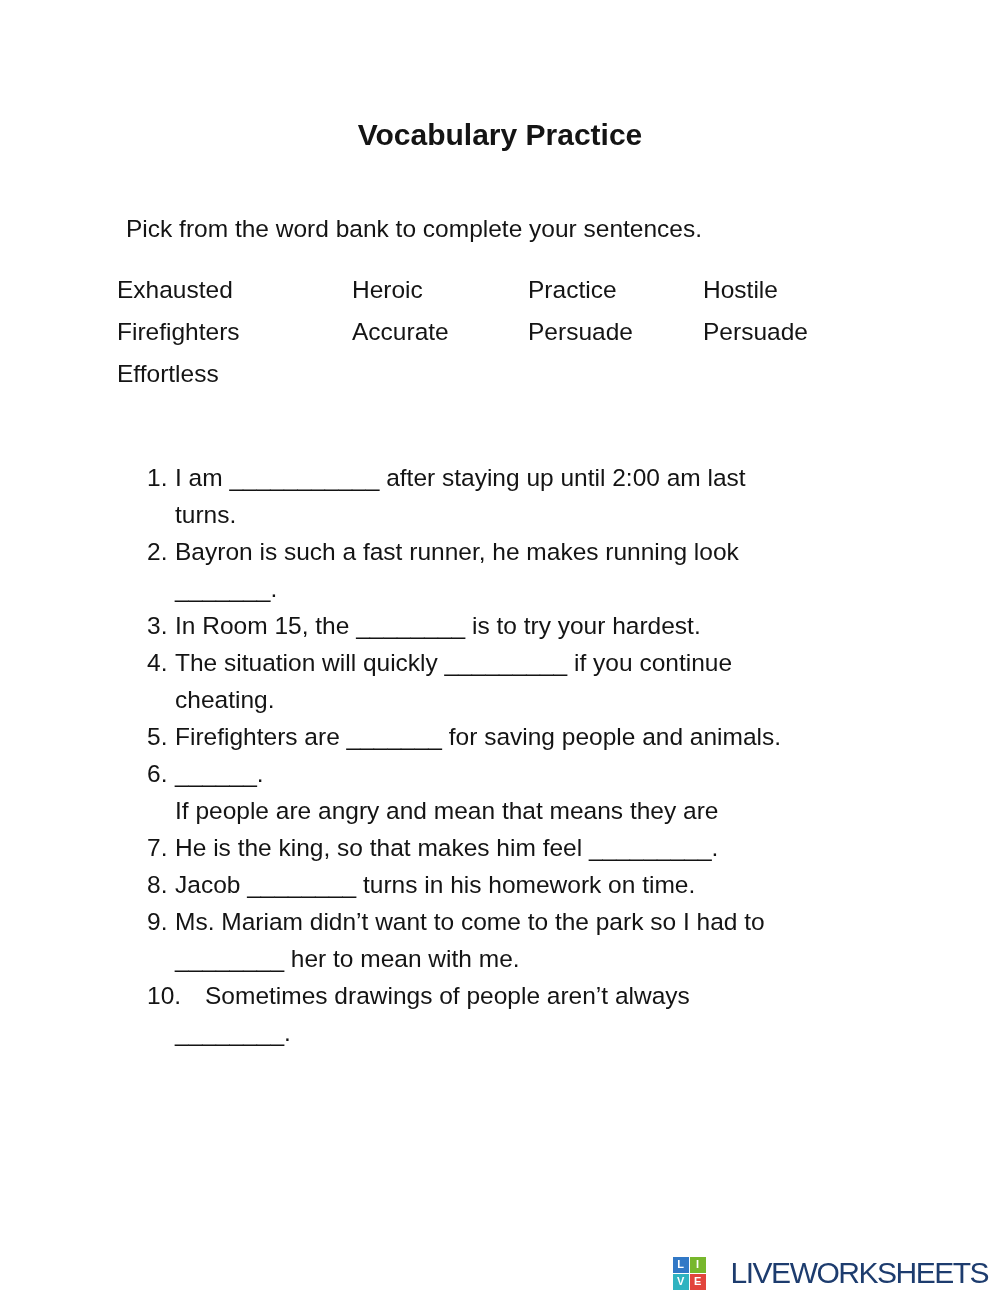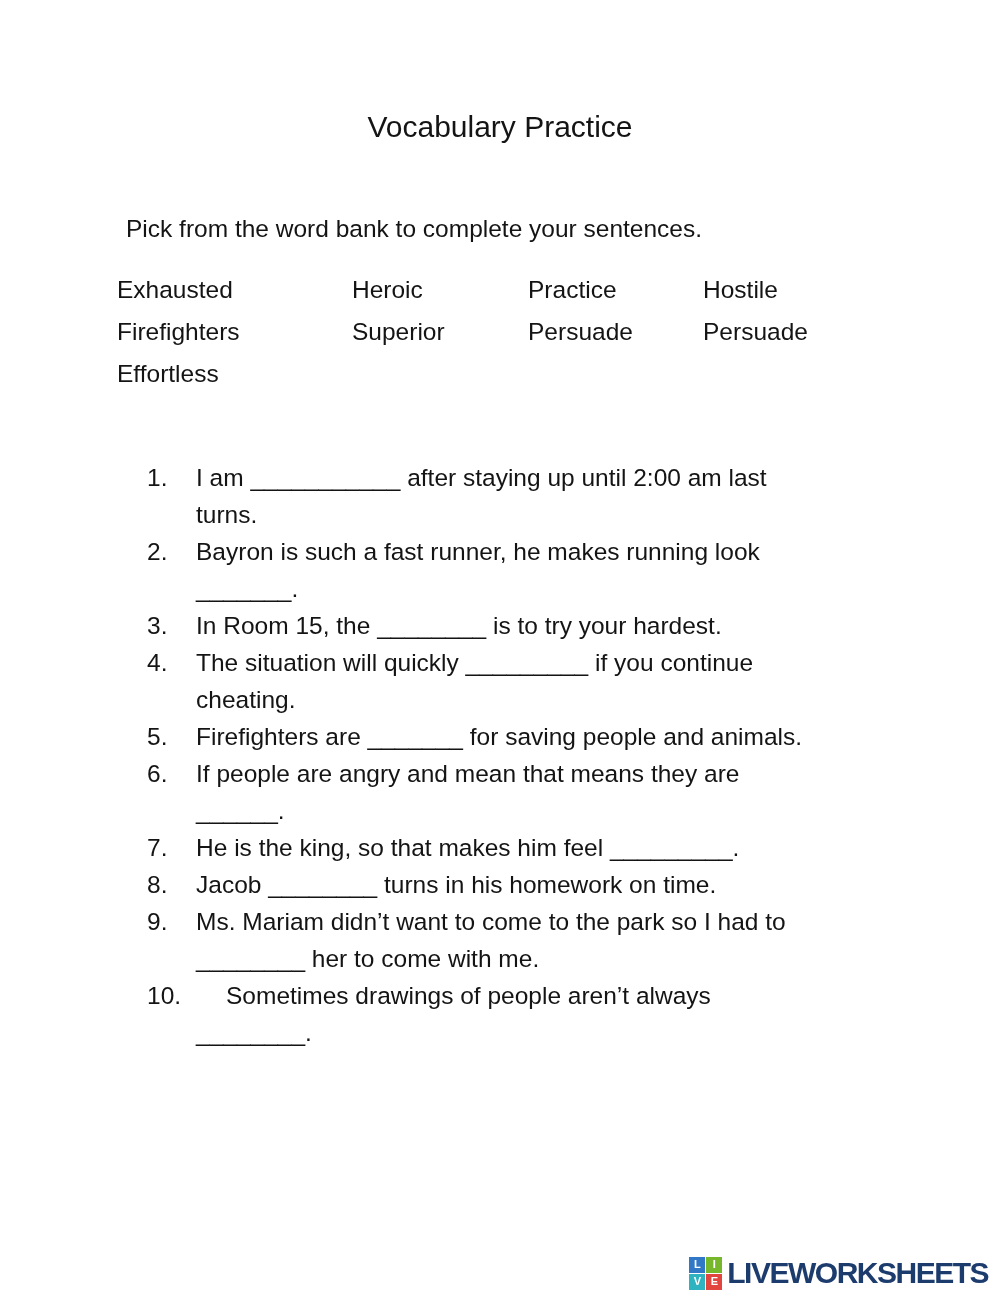--- a/index.html
+++ b/index.html
@@ -7,27 +7,27 @@
     position: relative;
     width: 1000px;
     height: 1291px;
     background: #ffffff;
     font-family: "Liberation Sans", sans-serif;
     color: #141414;
     overflow: hidden;
   }
   .title {
     position: absolute;
-    top: 109px;
+    top: 117px;
     left: 0;
     width: 100%;
     margin: 0;
     text-align: center;
     font-size: 30px;
-    font-weight: 400;
+    font-weight: 700;
     line-height: 36px;
   }
   .instruction {
     position: absolute;
     top: 205px;
     left: 117px;
     margin: 9px;
     font-size: 24.5px;
     line-height: 30px;
     white-space: nowrap;
@@ -47,21 +47,21 @@
   .questions {
     position: absolute;
     top: 459px;
     left: 147px;
     font-size: 24.5px;
     line-height: 37px;
   }
   .q-item { display: flex; align-items: flex-start; }
   .q-marker { flex: none; width: 28px; white-space: nowrap; }
   .q-text { flex: 1 1 auto; }
-  .q-line { white-space: nowrap; margin-left: 21px; }
+  .q-line { white-space: nowrap; }
   .q-line:empty { display: none; }
   .q-line.first-indent { text-indent: 30px; }
 
   .footer {
     position: absolute;
     right: 12px;
     bottom: 1px;
     display: flex;
     align-items: center;
     gap: 5px;
@@ -76,41 +76,42 @@
     display: flex;
     align-items: center;
     justify-content: center;
     color: #ffffff;
     font-weight: 700;
     font-size: 11px;
     line-height: 1;
   }
   .lw-text {
     font-size: 30px;
-    font-weight: 700;
+    font-weight: 400;
     letter-spacing: -1.5px;
     white-space: nowrap;
+    margin-left: 20px;
   }
 </style>
 </head>
 <body>
 
 <div class="page">
 
   <h1 class="title">Vocabulary Practice</h1>
 
   <p class="instruction">Pick from the word bank to complete your sentences.</p>
 
   <div class="word-bank">
     <div class="wb-cell">Exhausted</div>
     <div class="wb-cell">Heroic</div>
     <div class="wb-cell">Practice</div>
     <div class="wb-cell">Hostile</div>
     <div class="wb-cell">Firefighters</div>
-    <div class="wb-cell">Superior</div>
+    <div class="wb-cell">Accurate</div>
     <div class="wb-cell">Persuade</div>
     <div class="wb-cell">Persuade</div>
     <div class="wb-cell">Effortless</div>
   </div>
 
   <div class="questions">
 
     <div class="q-item">
       <div class="q-marker">1.</div>
       <div class="q-text">
@@ -147,22 +148,22 @@
       <div class="q-marker">5.</div>
       <div class="q-text">
         <div class="q-line">Firefighters are _______ for saving people and animals.</div>
 
       </div>
     </div>
 
     <div class="q-item">
       <div class="q-marker">6.</div>
       <div class="q-text">
+        <div class="q-line">______.</div>
         <div class="q-line">If people are angry and mean that means they are</div>
-        <div class="q-line">______.</div>
       </div>
     </div>
 
     <div class="q-item">
       <div class="q-marker">7.</div>
       <div class="q-text">
         <div class="q-line">He is the king, so that makes him feel _________.</div>
 
       </div>
     </div>
@@ -172,21 +173,21 @@
       <div class="q-text">
         <div class="q-line">Jacob ________ turns in his homework on time.</div>
 
       </div>
     </div>
 
     <div class="q-item">
       <div class="q-marker">9.</div>
       <div class="q-text">
         <div class="q-line">Ms. Mariam didn’t want to come to the park so I had to</div>
-        <div class="q-line">________ her to come with me.</div>
+        <div class="q-line">________ her to mean with me.</div>
       </div>
     </div>
 
     <div class="q-item">
       <div class="q-marker">10.</div>
       <div class="q-text">
         <div class="q-line first-indent">Sometimes drawings of people aren’t always</div>
         <div class="q-line">________.</div>
       </div>
     </div>

